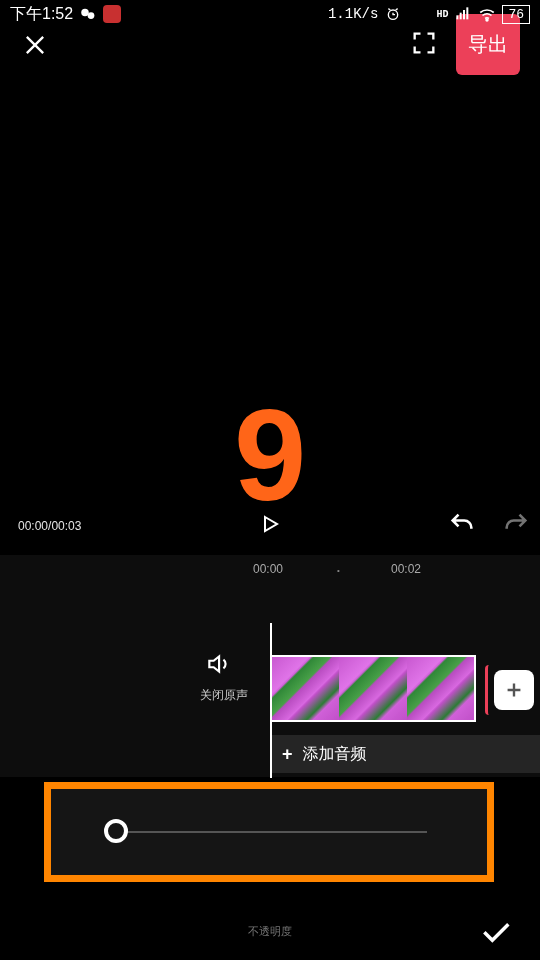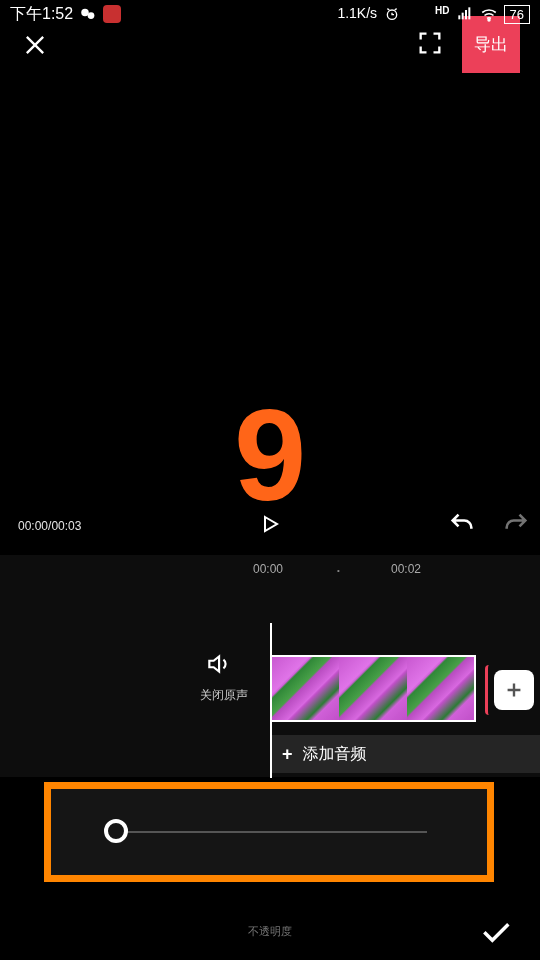--- a/index.html
+++ b/index.html
@@ -18,21 +18,21 @@
       height: 28px;
       display: flex;
       align-items: center;
       justify-content: space-between;
       padding: 0 10px;
       font-size: 16px;
       position: relative;
       z-index: 10;
     }
     .status-left { display: flex; align-items: center; gap: 6px; }
-    .status-right { display: flex; gap: 6px; font-size: 14px; }
+    .status-right { display: flex; align-items: center; gap: 6px; font-size: 14px; font-family: Liberation Mono, monospace; }
     .status-icon { width: 18px; height: 18px; display: flex; align-items: center; justify-content: center; }
     .battery-box { border: 1.5px solid #fff; border-radius: 0; padding: 1px 5px; font-size: 13px; }
     .app-icon { width: 18px; height: 18px; border-radius: 4px; }
     .app-icon.red { background: #c83030; }
     
     
     .header-bar {
       position: absolute;
       top: 22px;
       width: 100%;
@@ -41,23 +41,23 @@
       align-items: center;
       justify-content: space-between;
       padding: 0 20px;
       z-index: 5;
     }
     .close-btn { width: 30px; height: 30px; display: flex; align-items: center; justify-content: center; }
     .header-right { display: flex; align-items: center; gap: 18px; }
     .export-btn {
       background: #ec4059;
       color: #fff;
-      border-radius: 0;
+      border-radius: 6px;
       padding: 17px 12px;
-      font-size: 17px;
+      font-size: 20px;
       font-weight: 500;
     }
     
     
     .preview-area {
       position: absolute;
       left: 130px;
       top: 0;
       width: 280px;
       height: 497px;

